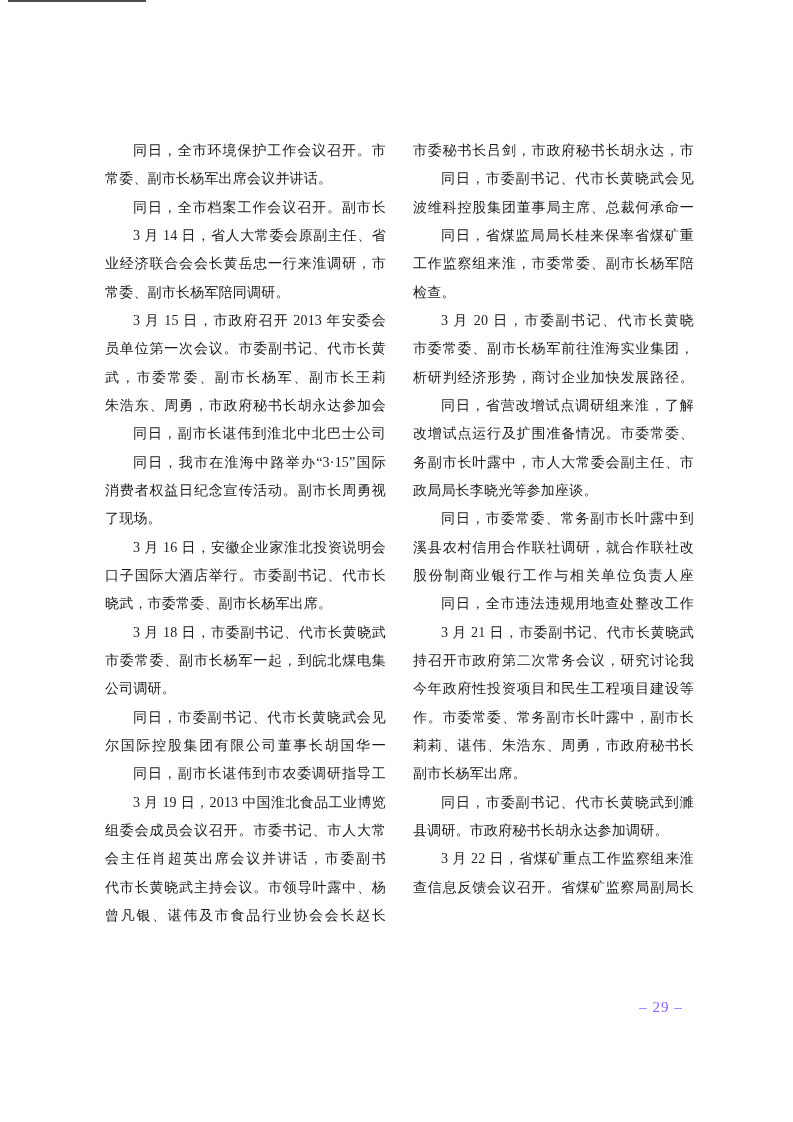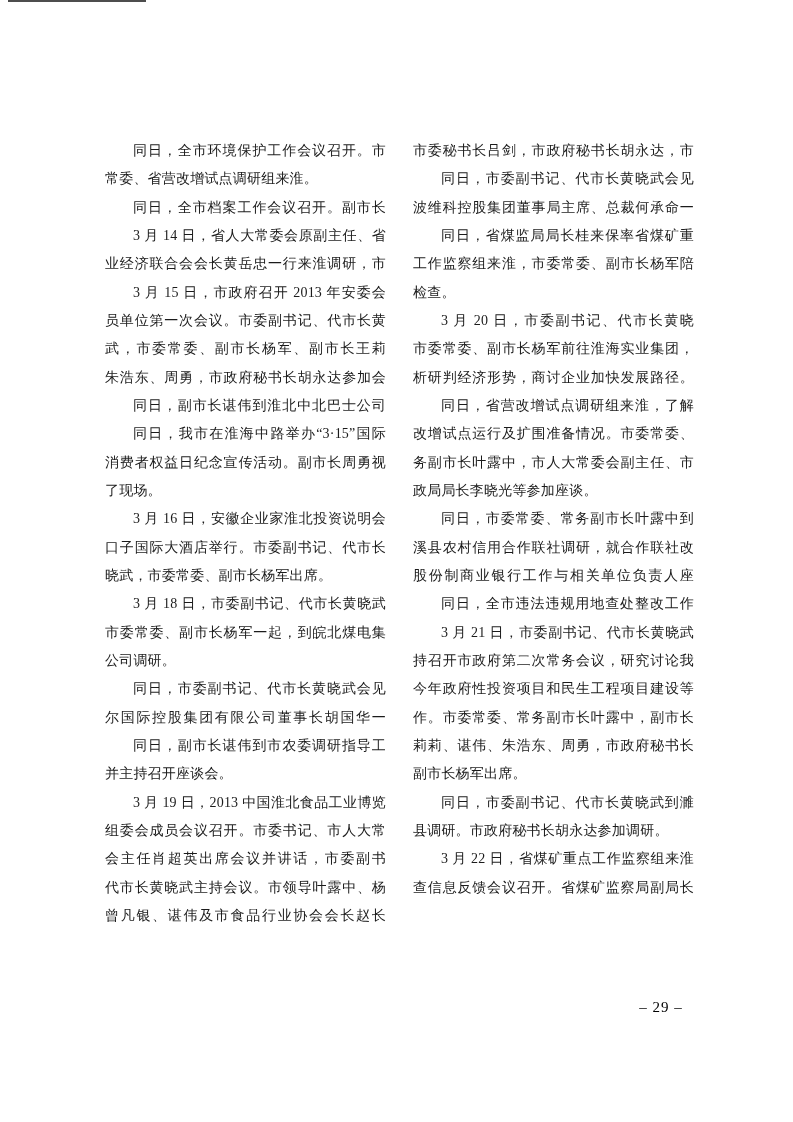--- a/index.html
+++ b/index.html
@@ -49,52 +49,52 @@
   }
   .line.indent { text-indent: 28px; }
   .page-number {
     position: absolute;
     left: 618px; top: 997px;
     width: 86px; height: 20px;
     line-height: 20px;
     text-align: center;
     font-size: 15px;
     letter-spacing: 1px;
-    color: #000000;
+    color: #8b5cf6;
   }
 </style>
 </head>
 <body>
 
 <div class="page">
   <div class="scan-artifact"></div>
   <div class="column column-left" id="col-left">
       <div class="line indent">同日，全市环境保护工作会议召开。市委</div>
-      <div class="line last">常委、省营改增试点调研组来淮。</div>
+      <div class="line last">常委、副市长杨军出席会议并讲话。</div>
       <div class="line indent">同日，全市档案工作会议召开。副市长周</div>
       <div class="line indent">3 月 14 日，省人大常委会原副主任、省工</div>
       <div class="line">业经济联合会会长黄岳忠一行来淮调研，市委</div>
+      <div class="line last">常委、副市长杨军陪同调研。</div>
       <div class="line indent">3 月 15 日，市政府召开 2013 年安委会成</div>
       <div class="line">员单位第一次会议。市委副书记、代市长黄晓</div>
       <div class="line">武，市委常委、副市长杨军、副市长王莉莉、</div>
       <div class="line">朱浩东、周勇，市政府秘书长胡永达参加会议。</div>
       <div class="line indent">同日，副市长谌伟到淮北中北巴士公司调研。</div>
       <div class="line indent">同日，我市在淮海中路举办“3·15”国际</div>
       <div class="line">消费者权益日纪念宣传活动。副市长周勇视察</div>
       <div class="line last">了现场。</div>
       <div class="line indent">3 月 16 日，安徽企业家淮北投资说明会在</div>
       <div class="line">口子国际大酒店举行。市委副书记、代市长黄</div>
       <div class="line last">晓武，市委常委、副市长杨军出席。</div>
       <div class="line indent">3 月 18 日，市委副书记、代市长黄晓武与</div>
       <div class="line">市委常委、副市长杨军一起，到皖北煤电集团</div>
       <div class="line last">公司调研。</div>
       <div class="line indent">同日，市委副书记、代市长黄晓武会见好</div>
       <div class="line">尔国际控股集团有限公司董事长胡国华一行。</div>
       <div class="line indent">同日，副市长谌伟到市农委调研指导工作，</div>
-      <div class="line last">并主持召开座谈会。</div>
       <div class="line indent">3 月 19 日，2013 中国淮北食品工业博览会</div>
       <div class="line">组委会成员会议召开。市委书记、市人大常委</div>
       <div class="line">会主任肖超英出席会议并讲话，市委副书记、</div>
       <div class="line">代市长黄晓武主持会议。市领导叶露中、杨军、</div>
       <div class="line">曾凡银、谌伟及市食品行业协会会长赵长顺，</div>
     </div>
   <div class="column column-right" id="col-right">
       <div class="line">市委秘书长吕剑，市政府秘书长胡永达，市会</div>
       <div class="line indent">同日，市委副书记、代市长黄晓武会见宁</div>
       <div class="line">波维科控股集团董事局主席、总裁何承命一行。</div>

